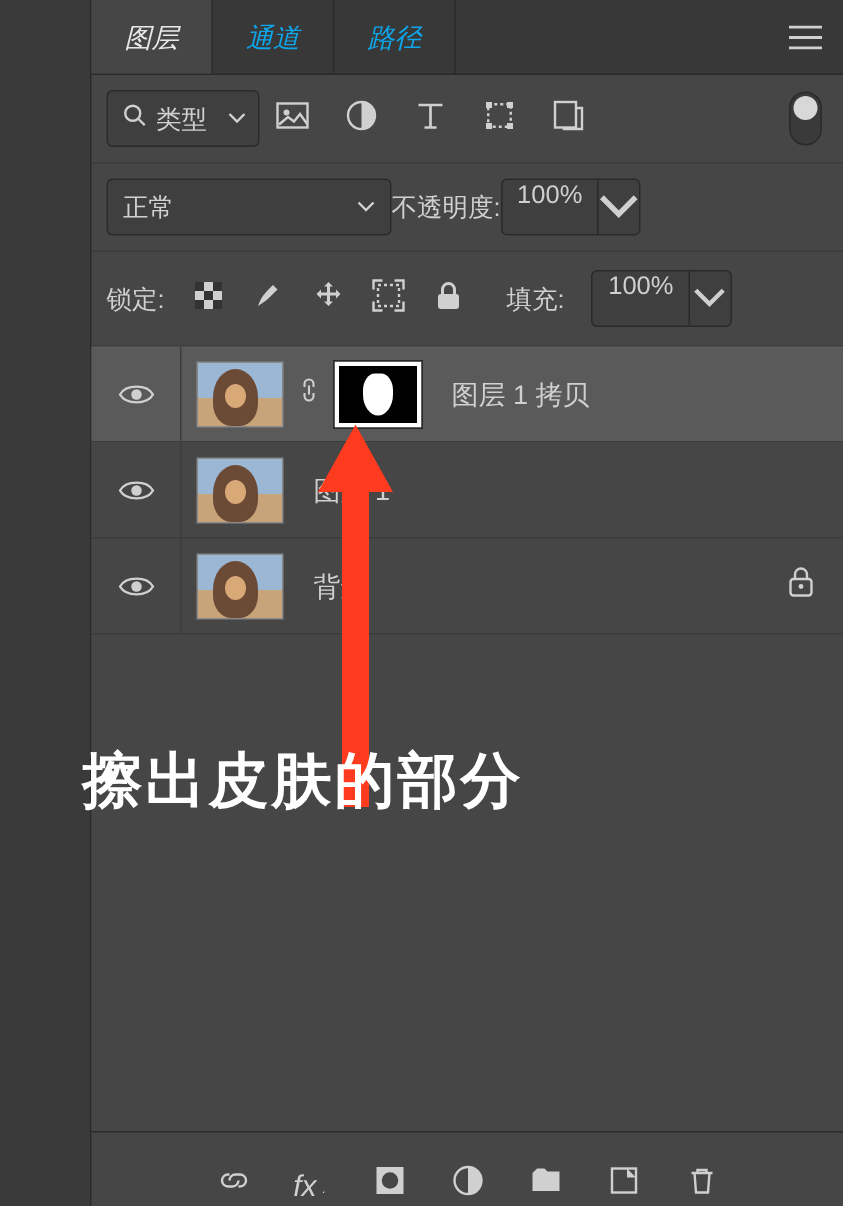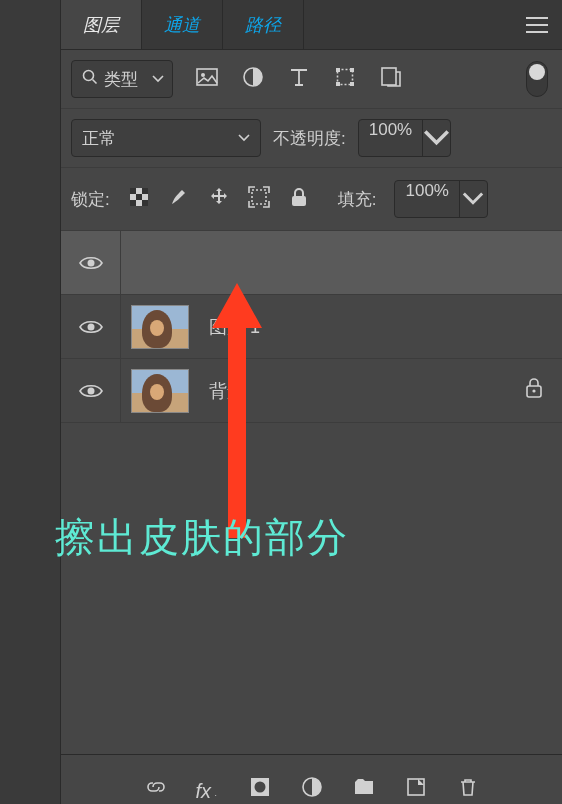--- a/index.html
+++ b/index.html
@@ -53,21 +53,20 @@
     align-items: center;
     justify-content: center;
   }
   .menu-icon svg { width: 22px; height: 16px; }
 
   
   .row {
     display: flex;
     align-items: center;
     padding: 10px 10px;
-    gap: 12px;
     border-bottom: 1px solid #3c3c3c;
   }
   .type-select {
     display: flex;
     align-items: center;
     border: 1px solid #2a2a2a;
     border-radius: 4px;
     background: #3f3f3f;
     height: 38px;
     padding: 0 8px 0 10px;
@@ -234,24 +233,24 @@
     left: 202px;
     top: 283px;
     width: 70px;
     height: 255px;
     pointer-events: none;
   }
   .arrow svg { width: 100%; height: 100%; }
   .anno-text {
     position: absolute;
     left: 55px;
-    top: 510px;
-    color: #5eead4;
+    top: 493px;
+    color: #ffffff;
     font-size: 40px;
-    font-weight: 400;
+    font-weight: 700;
     letter-spacing: 2px;
     pointer-events: none;
   }
   .dashed { stroke-dasharray: 2 2; }
 </style>
 </head>
 <body>
 
 <div class="panel">
 
@@ -366,20 +365,35 @@
   </div>
 
   <div class="layers">
 
     <div class="layer selected">
       <div class="eye-col">
         <svg viewBox="0 0 24 18">
             <path d="M1 9c4-7 18-7 22 0-4 7-18 7-22 0z" stroke="#d0d0d0" stroke-width="1.6" fill="none"></path>
             <circle cx="12" cy="9" r="3.5" fill="#d0d0d0"></circle>
           </svg>
+      </div>
+      <div class="layer-content">
+        <div class="thumb">
+            <div class="portrait"></div>
+            <div class="face"></div>
+          </div>
+        <span class="link-icon">
+          <svg viewBox="0 0 14 18">
+              <path d="M4 7V5a3 3 0 016 0v2M4 11v2a3 3 0 006 0v-2M7 6v6" stroke="#d0d0d0" stroke-width="1.4" fill="none"></path>
+            </svg>
+        </span>
+        <div class="mask-thumb">
+            <div class="shape"></div>
+          </div>
+        <span class="layer-name">图层 1 拷贝</span>
       </div>
     </div>
 
     <div class="layer">
       <div class="eye-col">
         <svg viewBox="0 0 24 18">
             <path d="M1 9c4-7 18-7 22 0-4 7-18 7-22 0z" stroke="#d0d0d0" stroke-width="1.6" fill="none"></path>
             <circle cx="12" cy="9" r="3.5" fill="#d0d0d0"></circle>
           </svg>
       </div>

